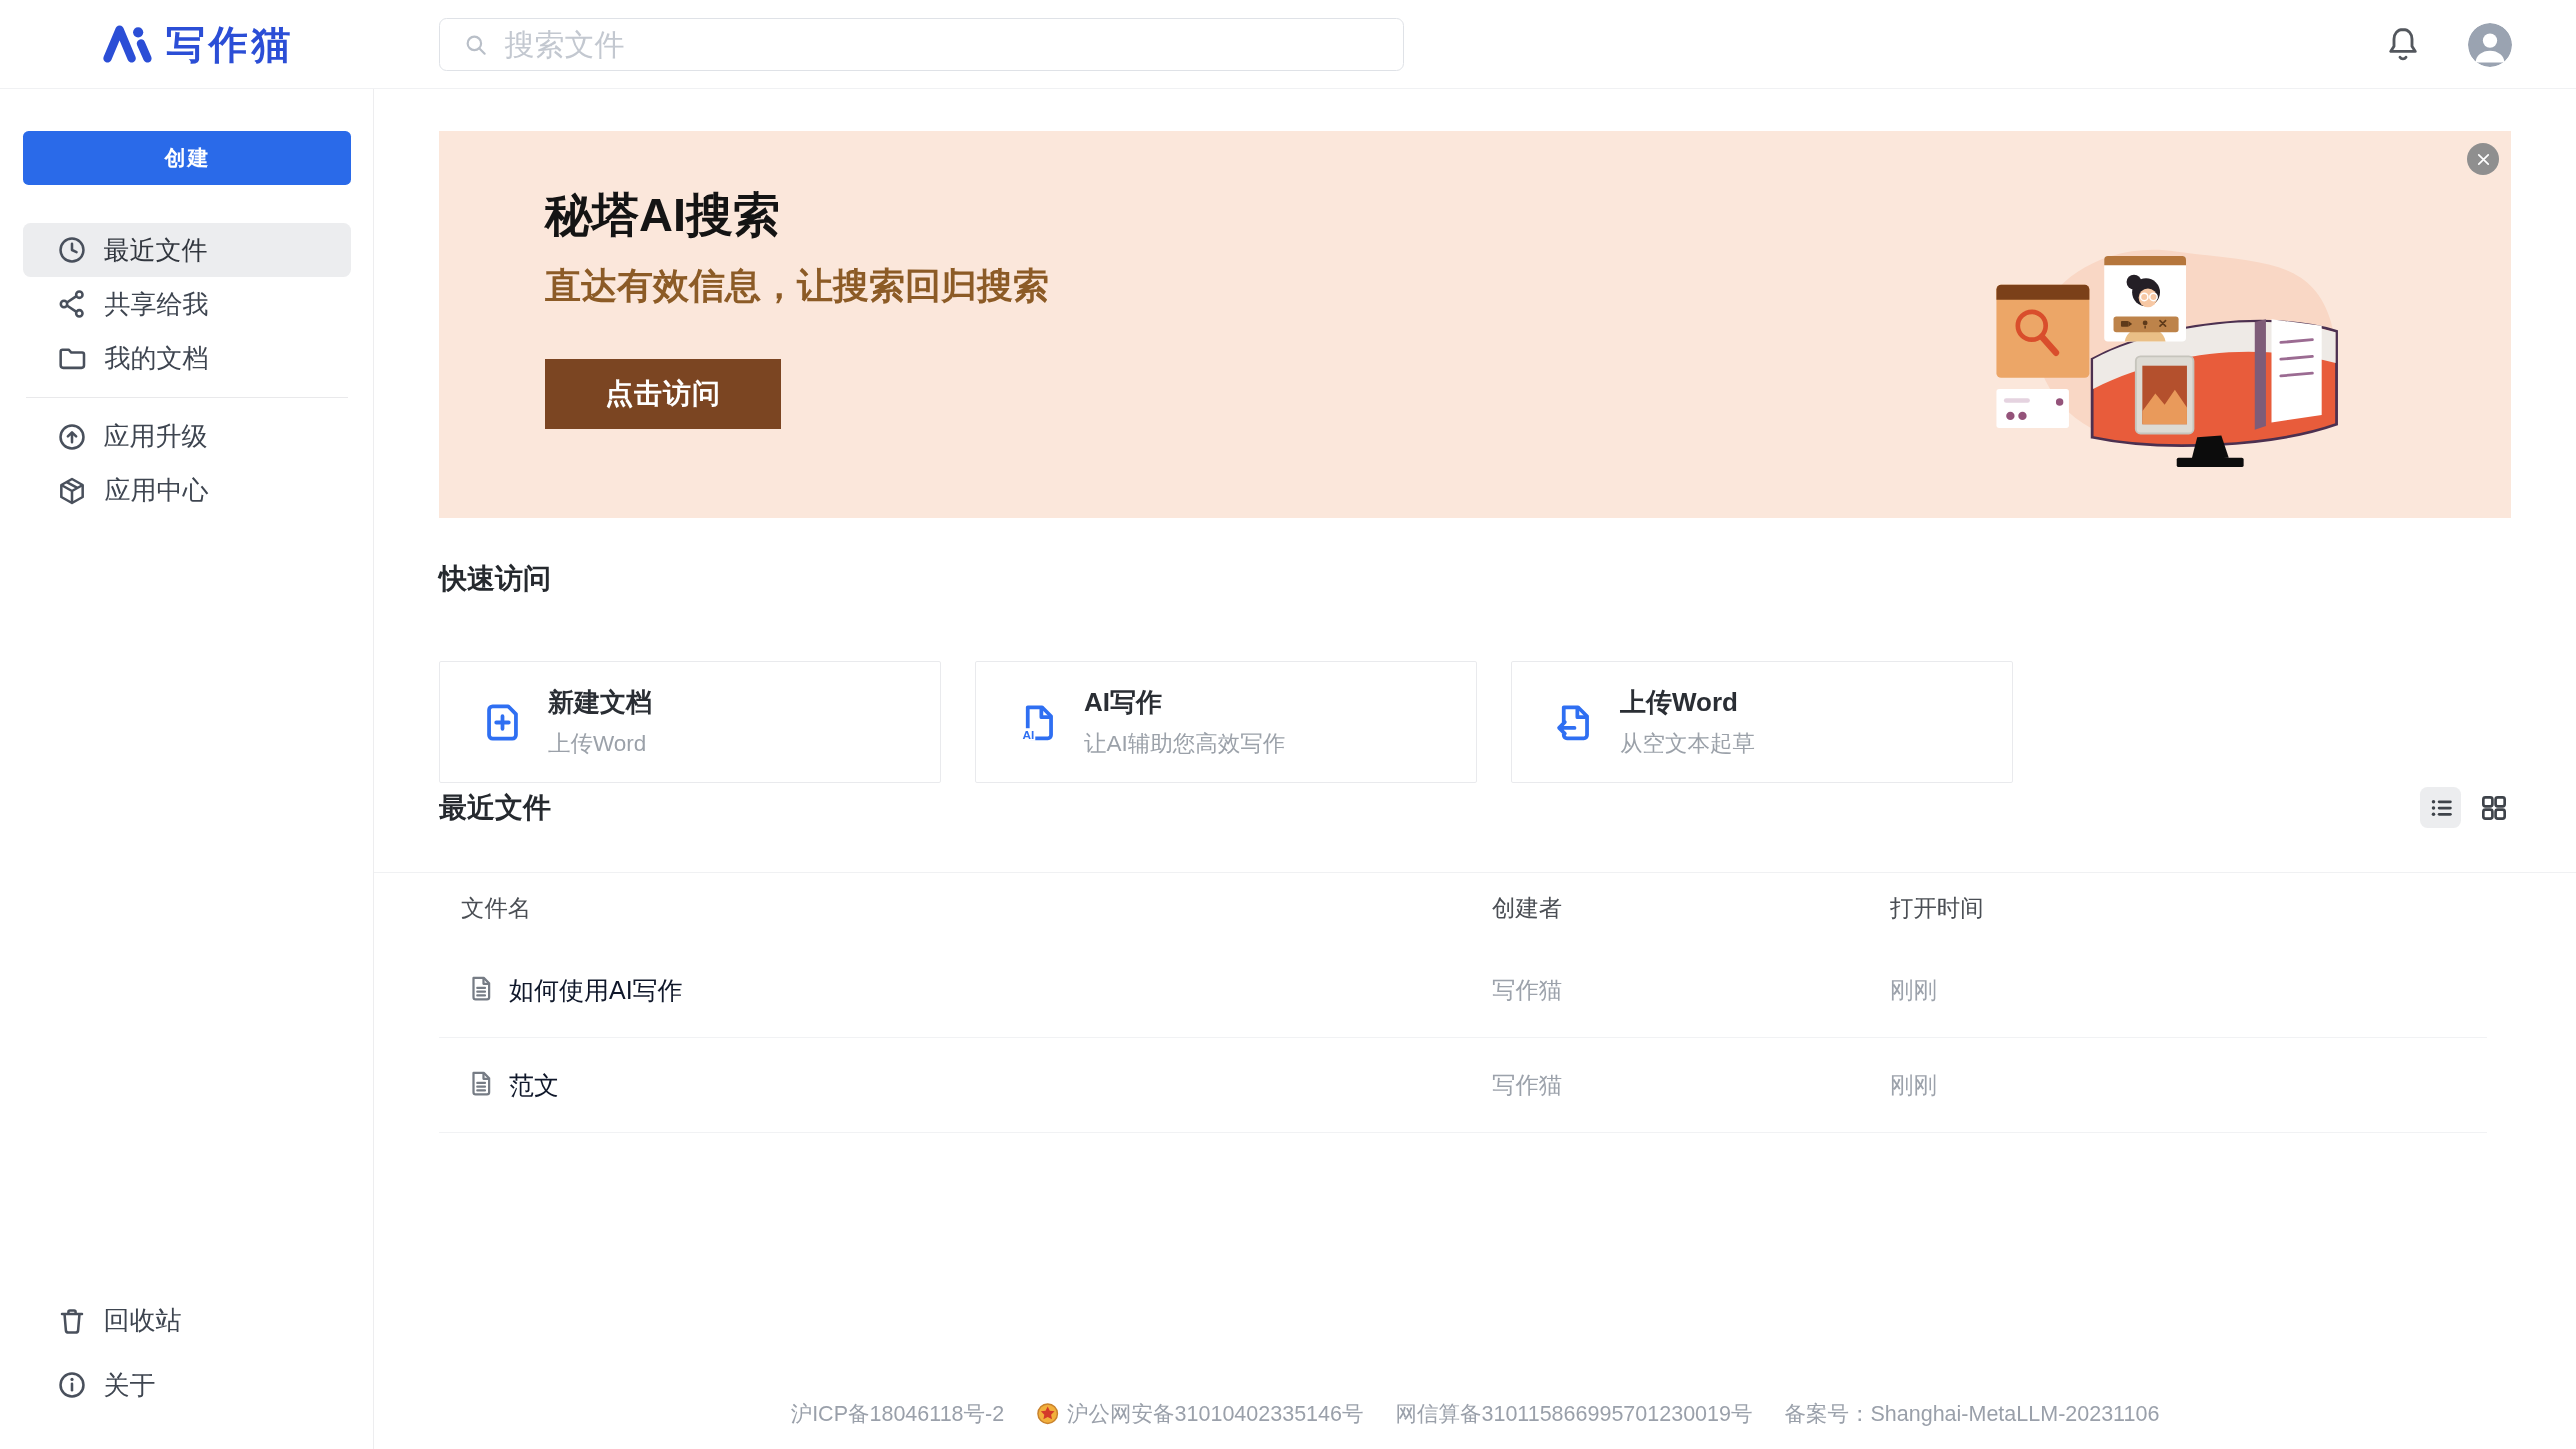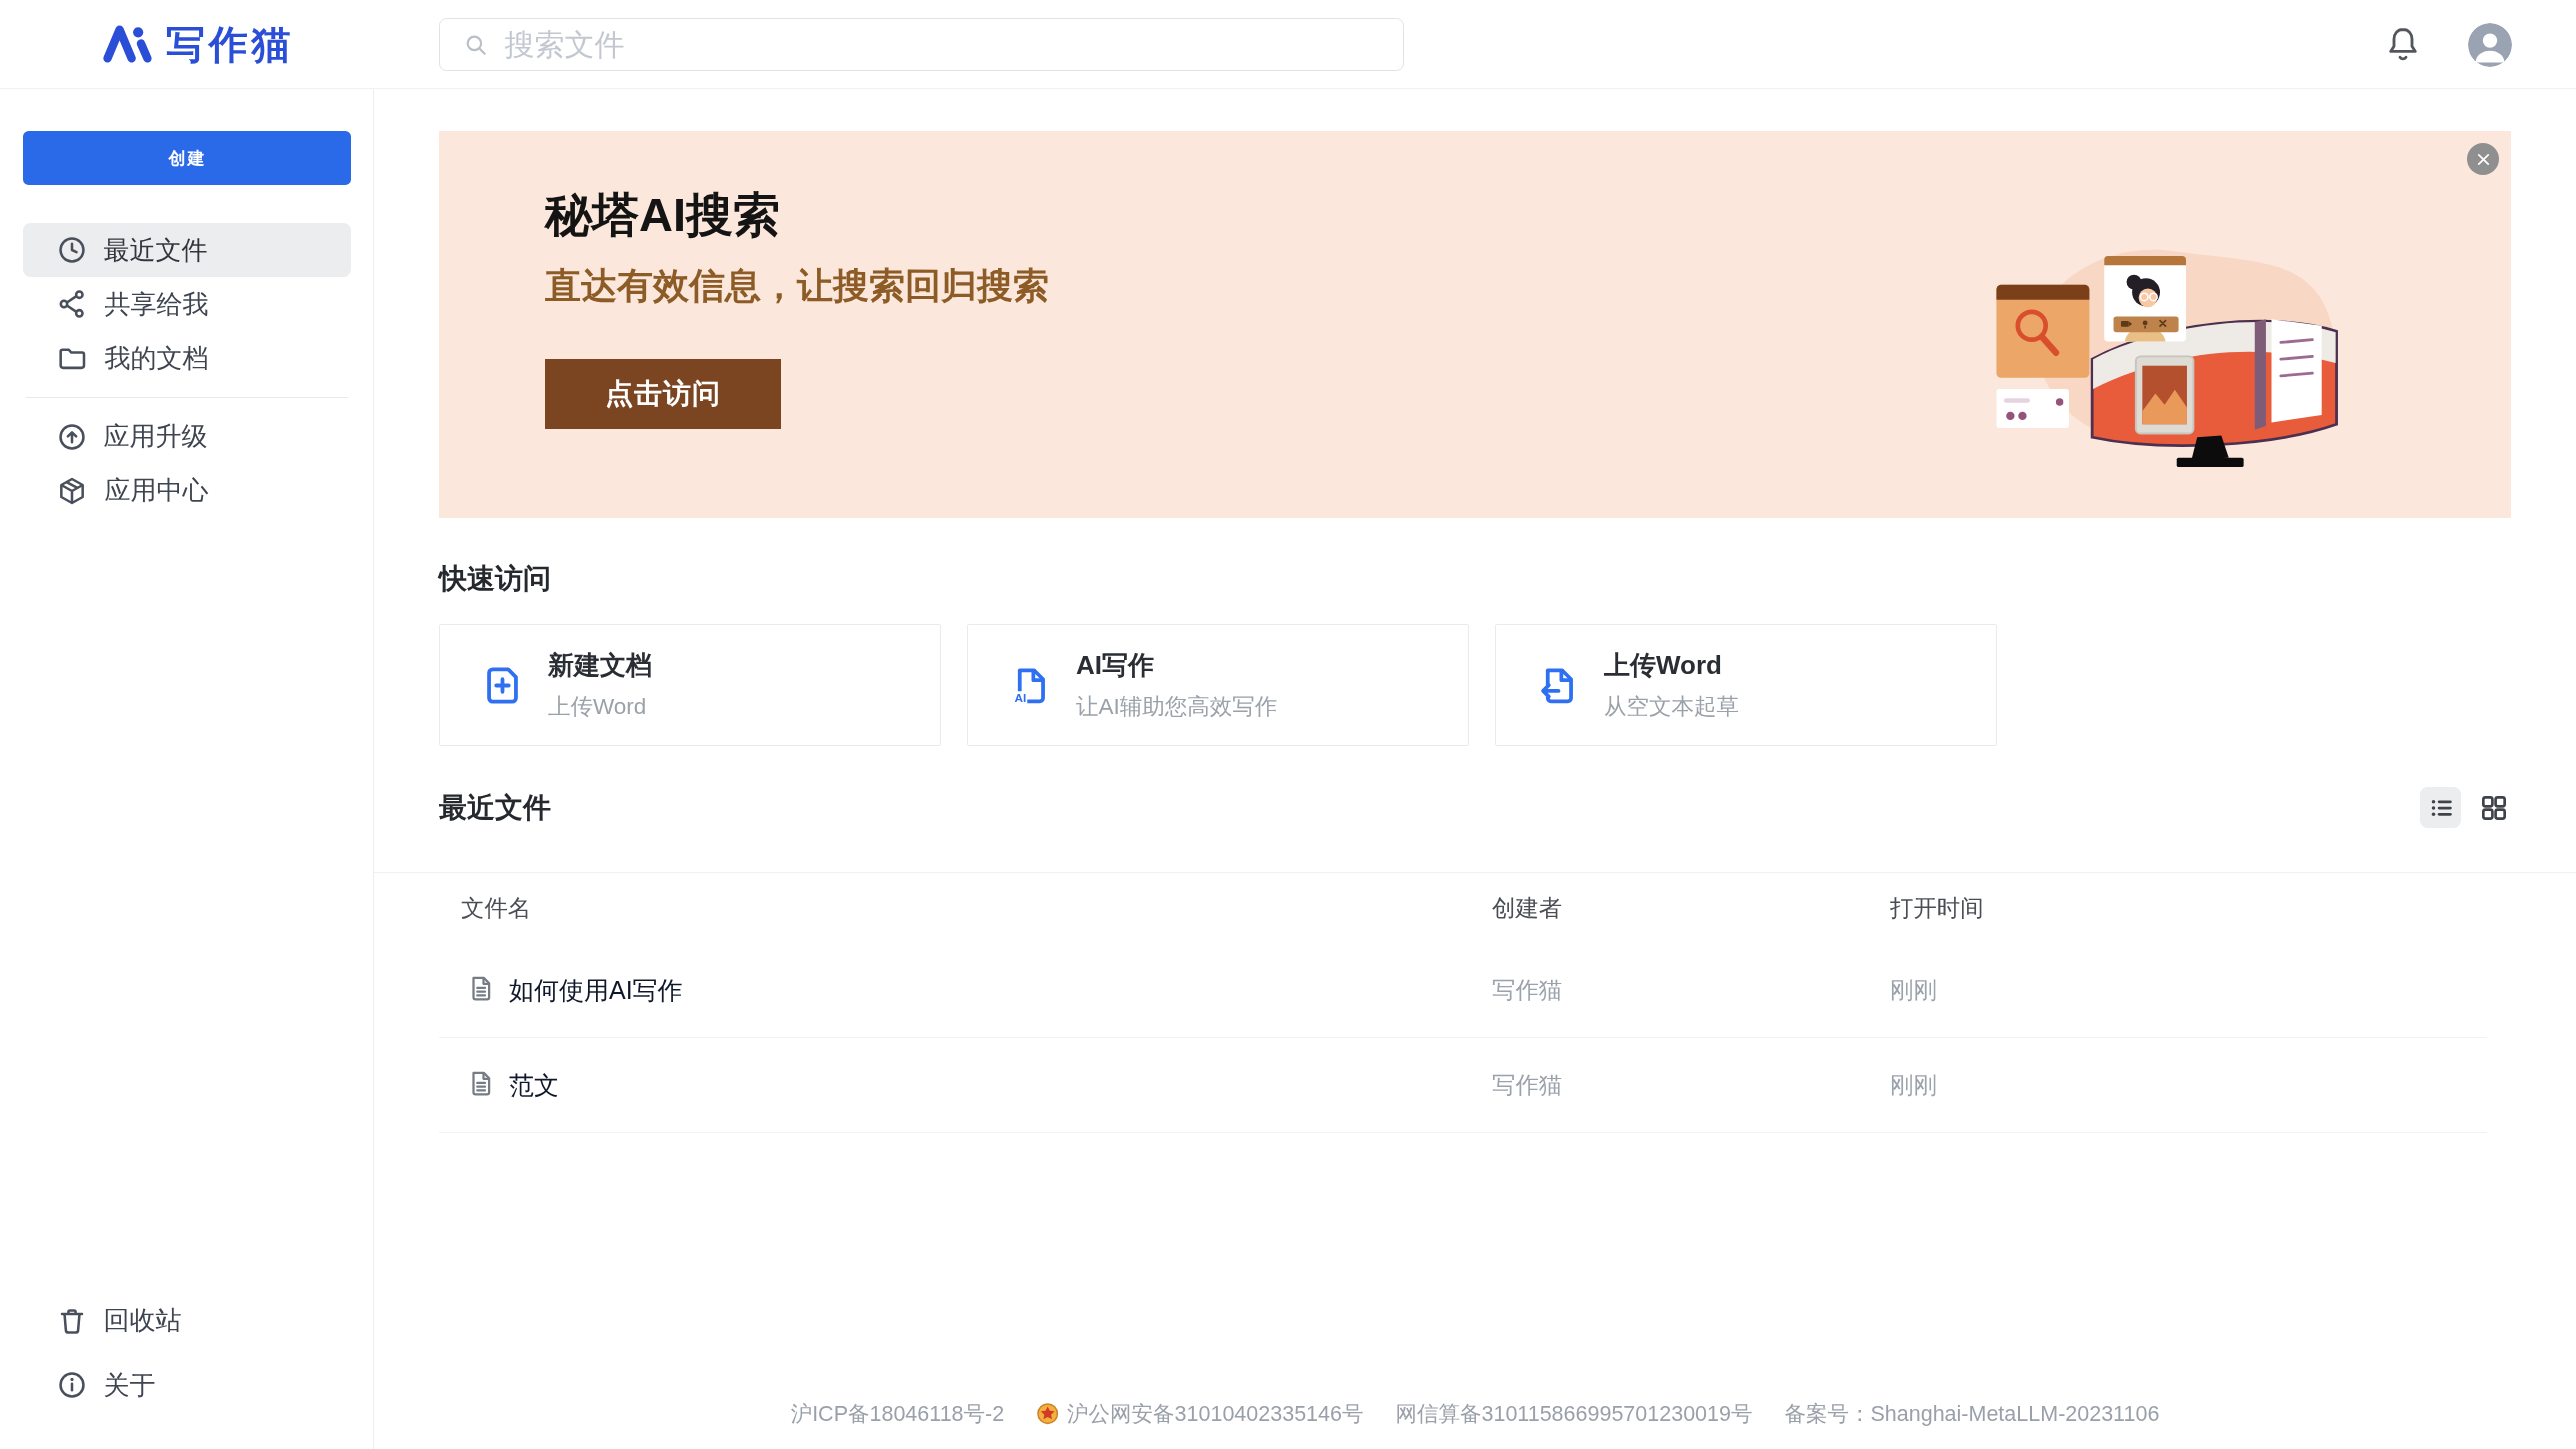--- a/index.html
+++ b/index.html
@@ -18,21 +18,21 @@
     font-size:30px; color:#333; background:transparent; font-family:inherit; }
   .search-input::placeholder { color:#C3C8D0; }
   .icon-btn { position:absolute; background:none; border:none; cursor:pointer; padding:0; }
   .bell-btn { left:2385px; top:25px; width:36px; height:39px; }
   .avatar { left:2468px; top:22.5px; width:44px; height:44px; border-radius:50%; overflow:hidden; }
 
   
   .sidebar { position:absolute; left:0; top:89px; width:374px; height:1360px;
     background:#fff; border-right:0.9px solid #EDEDEF; }
   .create-btn { position:absolute; left:23.4px; top:42px; width:328px; height:54px;
-    background:#2A6AE9; color:#fff; font-size:17px; font-weight:bold; letter-spacing:1.9px;
+    background:#2A6AE9; color:#fff; font-size:21px; font-weight:bold; letter-spacing:1.9px;
     border:none; border-radius:5.6px; cursor:pointer; font-family:inherit; }
   .nav { position:absolute; left:0; top:134px; width:374px; }
   .nav-bottom { position:absolute; left:0; bottom:37px; width:374px; }
   .nav-item { height:54px; margin:0 23.4px; padding-left:33px; display:flex; align-items:center;
     gap:15px; font-size:26px; color:#3E4550; border-radius:7.5px; cursor:pointer; }
   .nav-item.active { background:#ECEDEF; color:#31363E; }
   .nav-item + .nav-item { margin-top:0;gap:16px; }
   .nav-gap { height:10.3px; }
   .nav-divider { height:0.9px; background:#E9E9EB; margin:12px 26px; }
   .nav-item svg { flex:none; }
@@ -45,21 +45,21 @@
   .banner-subtitle { position:absolute; left:106px; top:131px; font-size:36px; font-weight:bold; color:#8C5B26; }
   .banner-cta { position:absolute; left:106px; top:228px; width:236px; height:70px;
     background:#7B4522; color:#fff; font-size:28px; font-weight:bold; border:none; cursor:pointer;
     font-family:inherit; letter-spacing:0.9px; }
   .banner-close { position:absolute; right:12px; top:12px; width:32px; height:32px; border-radius:50%;
     background:#8F8F8F; border:none; cursor:pointer; display:flex; align-items:center; justify-content:center; }
   .banner-art { position:absolute; right:154px; top:71px; width:381px; height:267px; }
 
   .section-title { font-size:28px; font-weight:bold; color:#25292E; }
   .quick-title { position:absolute; left:65px; top:471px; }
-  .cards { position:absolute; left:65px; top:535px; display:flex; gap:26px;align-items:flex-end; }
+  .cards { position:absolute; left:65px; top:572px; display:flex; gap:34px;align-items:flex-end; }
   .card { width:502px; height:122px; background:#fff; border:0.9px solid #E9EAED; border-radius:1.9px;
     display:flex; align-items:center; padding-left:41px; gap:24px; cursor:pointer; }
   .card svg { flex:none; }
   .card-title { font-size:26px; font-weight:bold; color:#2A2E34; }
   .card-sub { font-size:22.5px; color:#9BA1A9; margin-top:8.4px; }
 
   .recent-bar { position:absolute; left:65px; top:698px; width:2072px; height:41px;
     display:flex; align-items:center; justify-content:space-between; }
   .view-toggles { display:flex; align-items:center; gap:16px; }
   .toggle-btn { border:none; background:none; cursor:pointer; padding:0; width:41px; height:41px;

